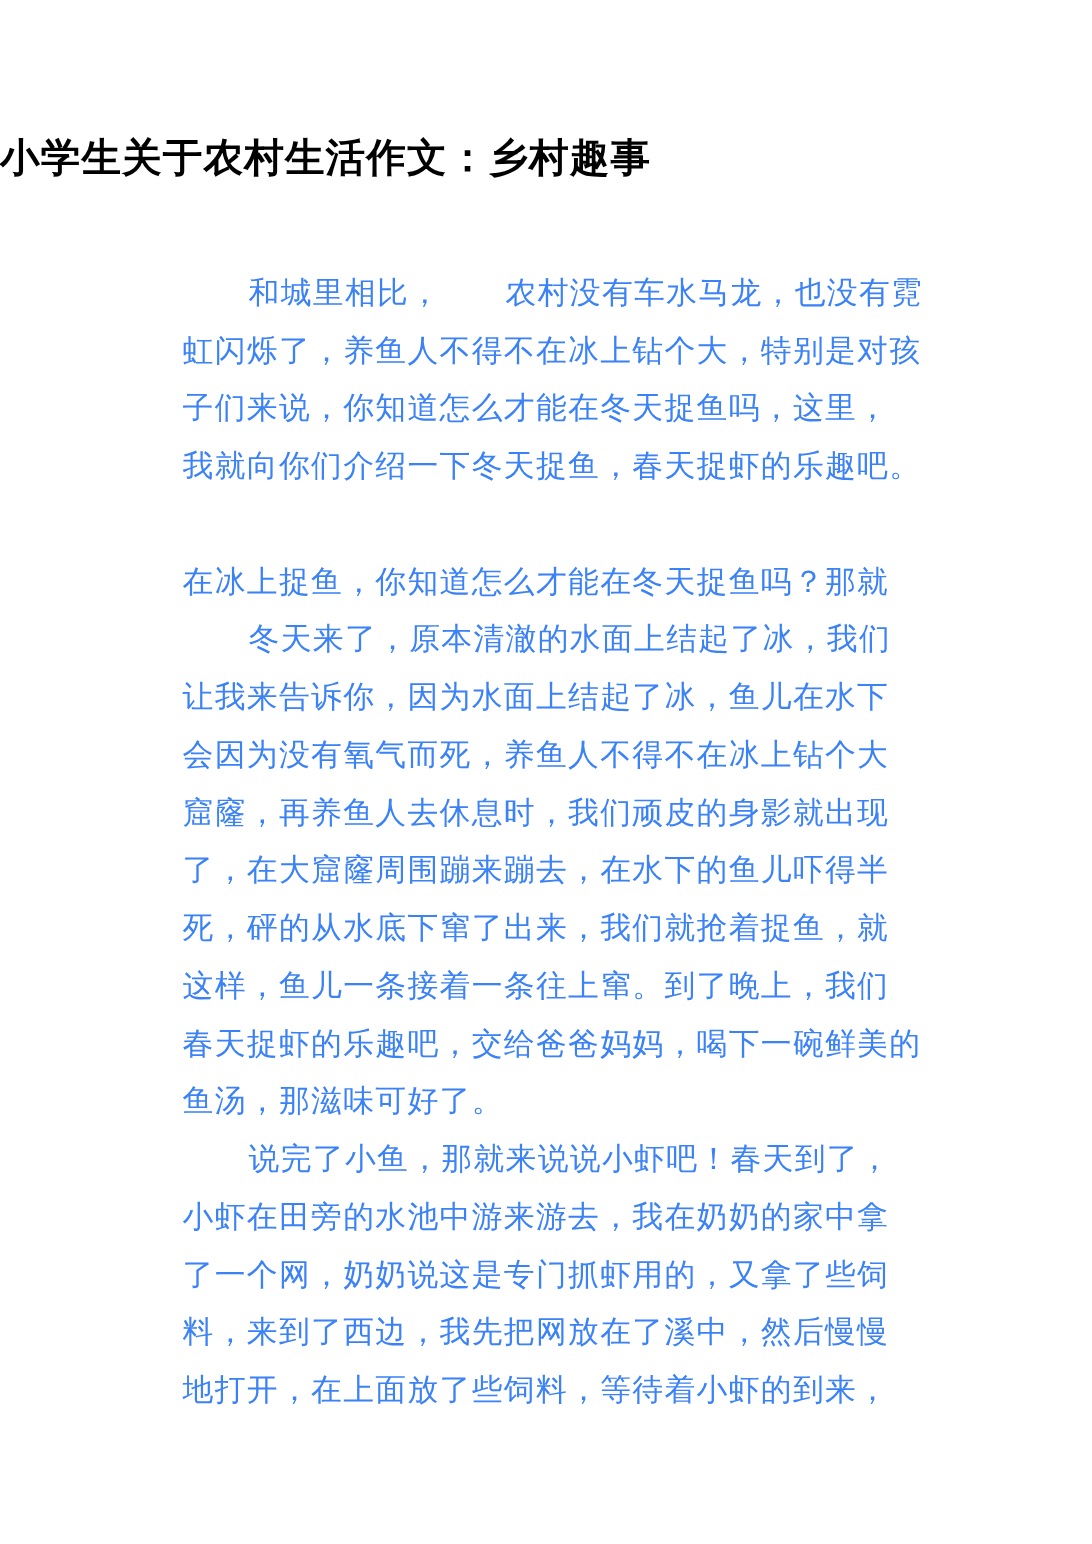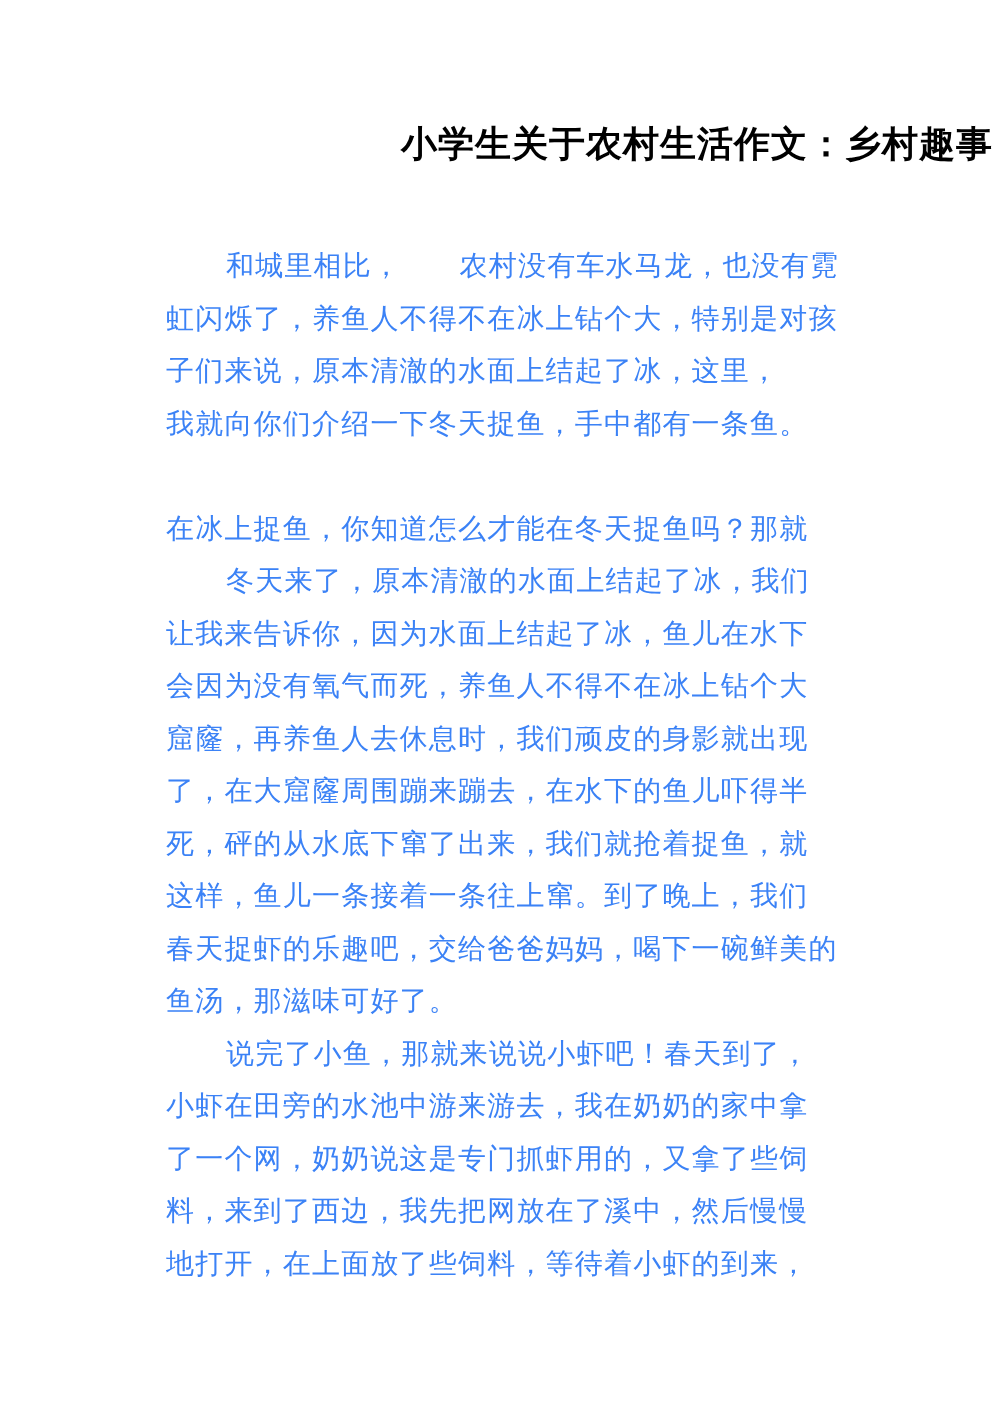--- a/index.html
+++ b/index.html
@@ -20,21 +20,21 @@
       top: 0;
       width: 993px;
       height: 1404px;
       background: #ffffff;
     }
     .title {
       position: absolute;
       left: 0;
       top: 118px;
       width: 993px;
-      text-align: right;
+      text-align: left;
       font-family: "DejaVu Sans", sans-serif;
       font-weight: bold;
       font-size: 36px;
       line-height: 52px;
       letter-spacing: 1px;
       color: #000000;
       margin: 0;
     }
     .body-text {
       position: absolute;
@@ -62,22 +62,22 @@
 </head>
 <body>
 
 <div class="page">
   <h1 class="title">小学生关于农村生活作文：乡村趣事</h1>
 
   <div class="body-text">
     <div class="paragraph">
       <span class="line indent">和城里相比，　　农村没有车水马龙，也没有霓</span>
       <span class="line">虹闪烁了，养鱼人不得不在冰上钻个大，特别是对孩</span>
-      <span class="line">子们来说，原本清澈的水面上结起了冰，这里，</span>
-      <span class="line">我就向你们介绍一下冬天捉鱼，手中都有一条鱼。</span>
+      <span class="line">子们来说，你知道怎么才能在冬天捉鱼吗，这里，</span>
+      <span class="line">我就向你们介绍一下冬天捉鱼，春天捉虾的乐趣吧。</span>
     </div>
 
     <div class="para-gap"></div>
 
     <div class="paragraph">
       <span class="line">在冰上捉鱼，你知道怎么才能在冬天捉鱼吗？那就</span>
       <span class="line indent">冬天来了，原本清澈的水面上结起了冰，我们</span>
       <span class="line">让我来告诉你，因为水面上结起了冰，鱼儿在水下</span>
       <span class="line">会因为没有氧气而死，养鱼人不得不在冰上钻个大</span>
       <span class="line">窟窿，再养鱼人去休息时，我们顽皮的身影就出现</span>

